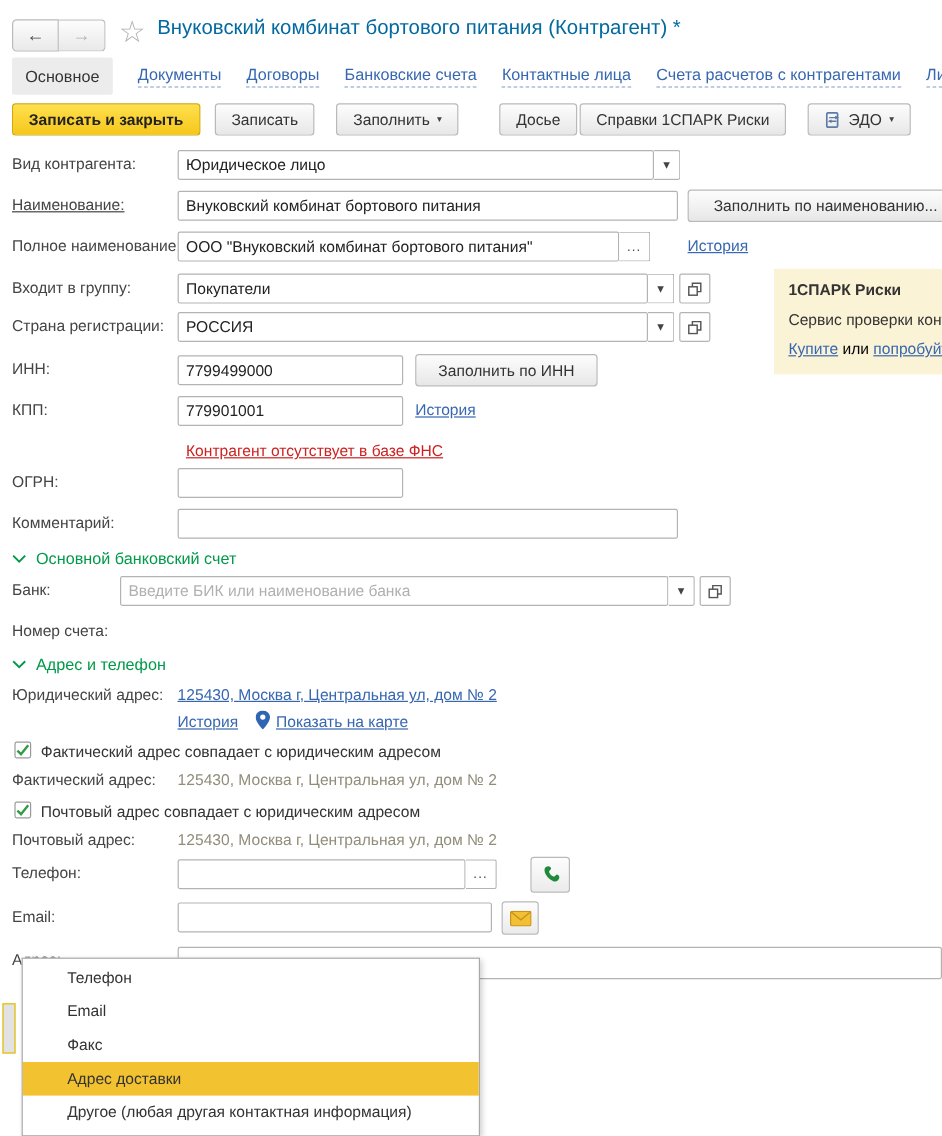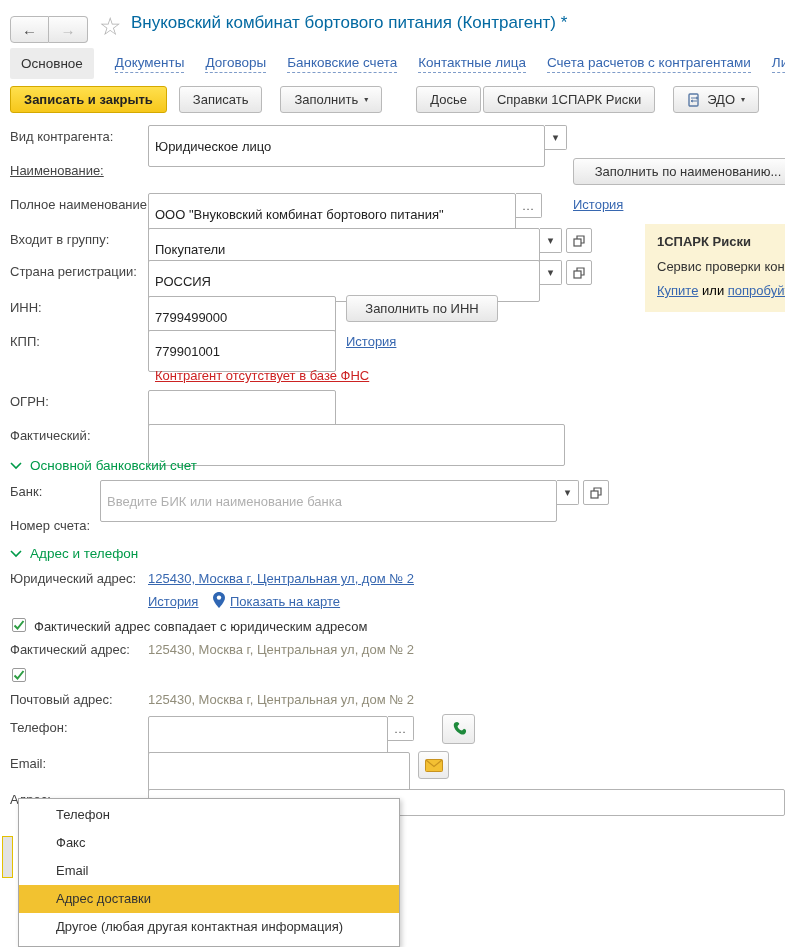--- a/index.html
+++ b/index.html
@@ -27,21 +27,21 @@
   .btn { height:27px; border:1px solid #b9b9b9; border-radius:3px; background:linear-gradient(#fdfdfd,#e7e7e7);
          color:#333; font-size:13px; padding:0 13px; cursor:pointer; display:inline-flex; align-items:center; gap:6px;
          font-family:"Liberation Sans", sans-serif; }
   .btn-yellow { background:linear-gradient(#ffe04d,#f6c71b); border:1px solid #d4a900; font-weight:bold; color:#222; }
   .caret { font-size:8px; color:#444; }
   .toolbar .sep12 { margin-left:12px; } .toolbar .sep18 { margin-left:18px; }
   .toolbar .sep34 { margin-left:34px; } .toolbar .sep14 { margin-left:2px; }
 
   
   .flabel { position:absolute; left:10px; font-size:13px; color:#444; white-space:nowrap; }
-  .finput { position:absolute; height:42px; border:1px solid #b3b3b3; border-radius:2px; font-size:13px; color:#222;
+  .finput { position:absolute; height:25px; border:1px solid #b3b3b3; border-radius:2px; font-size:13px; color:#222;
             padding:0 6px; font-family:"Liberation Sans", sans-serif; background:#fff; }
   .finput::placeholder { color:#b0b0b0; }
   .attachbtn { position:absolute; height:25px; border:1px solid #b3b3b3; background:#fff; font-size:11px; color:#444;
                cursor:pointer; display:flex; align-items:center; justify-content:center; }
   .combo { border-left:none; border-radius:0 2px 2px 0; width:22px; }
   .openbtn { border-radius:2px; width:26px; }
   .morebtn { border-left:none; border-radius:0 2px 2px 0; width:26px; letter-spacing:1px; }
   .link { font-size:13px; color:#3767b0; text-decoration:underline; cursor:pointer; white-space:nowrap; position:absolute; }
   .redlink { color:#cc2222; }
   .roval { position:absolute; font-size:13px; color:#918d7a; white-space:nowrap; }
@@ -118,20 +118,21 @@
 
   </div>
 
   <div class="flabel" style="top:129px;">Вид контрагента:</div>
   <input class="finput" style="left: 148px; top: 125px; width: 397px;" value="Юридическое лицо">
   <button class="attachbtn combo" style="left:545px; top:125px;">
       <span>▾</span>
     </button>
 
   <div class="flabel" style="top:163px;text-decoration:underline;">Наименование:</div>
+  <input class="finput" style="left: 148px; top: 159px; width: 417px;" value="Внуковский комбинат бортового питания">
   <button class="btn" style="position:absolute; left:573px; top:158px; width:230px; justify-content:center;">Заполнить по наименованию...</button>
 
   <div class="flabel" style="top:197px;">Полное наименование:</div>
   <input class="finput" style="left: 148px; top: 193px; width: 368px;" value="ООО &quot;Внуковский комбинат бортового питания&quot;">
   <button class="attachbtn morebtn" style="left:516px; top:193px;">...</button>
   <a class="link" style="left:573px; top:197px;">История</a>
 
   <div class="flabel" style="top:232px;">Входит в группу:</div>
   <input class="finput" style="left: 148px; top: 228px; width: 392px;" value="Покупатели">
   <button class="attachbtn combo" style="left:540px; top:228px;">
@@ -176,21 +177,21 @@
 
   <div class="flabel" style="top:334px;">КПП:</div>
   <input class="finput" style="left: 148px; top: 330px; width: 188px;" value="779901001">
   <a class="link" style="left:346px; top:334px;">История</a>
 
   <a class="link redlink" style="left:155px; top:368px;">Контрагент отсутствует в базе ФНС</a>
 
   <div class="flabel" style="top:394px;">ОГРН:</div>
   <input class="finput" style="left: 148px; top: 390px; width: 188px;" value="">
 
-  <div class="flabel" style="top:428px;">Фактический:</div>
+  <div class="flabel" style="top:428px;">Комментарий:</div>
   <input class="finput" style="left: 148px; top: 424px; width: 417px;" value="">
 
   <div class="section-head" style="top:458px;">
     <span>
         <svg width="12" height="8" viewBox="0 0 12 8">
           <path d="M1 1 L6 6 L11 1" fill="none" stroke="#009a49" stroke-width="1.6"></path>
         </svg>
       </span>
     <span>Основной банковский счет</span>
   </div>
@@ -240,20 +241,21 @@
   <div class="flabel" style="top:642px;">Фактический адрес:</div>
   <div class="roval" style="left:148px; top:642px;">125430, Москва г, Центральная ул, дом № 2</div>
 
   <span class="checkbox" style="left:12px; top:668px;">
     <span>
         <svg width="12" height="11" viewBox="0 0 12 11">
           <path d="M1.5 5.5 L4.5 8.5 L10.5 1" fill="none" stroke="#2e9e44" stroke-width="2"></path>
         </svg>
       </span>
   </span>
+  <div class="cblabel" style="left:34px; top:669px;">Почтовый адрес совпадает с юридическим адресом</div>
   <div class="flabel" style="top:692px;">Почтовый адрес:</div>
   <div class="roval" style="left:148px; top:692px;">125430, Москва г, Центральная ул, дом № 2</div>
 
   <div class="flabel" style="top:720px;">Телефон:</div>
   <input class="finput" style="left: 148px; top: 716px; width: 240px;" value="">
   <button class="attachbtn morebtn" style="left:388px; top:716px;">...</button>
   <button class="iconbtn" style="left:442px; top:714px; width:33px; height:30px;">
     <span>
       <svg width="16" height="16" viewBox="0 0 16 16">
           <path d="M4 1.5 C6.5 0 8 1.5 8.3 3 L6.6 5 C6.4 6.8 9.2 9.6 11 9.4 L13 7.7 C14.5 8 16 9.5 14.5 12 C13 14.5 10 14 6.5 11 C3 8 1.5 3 4 1.5 Z" fill="#1e8a3c"></path>
@@ -272,19 +274,19 @@
     </span>
   </button>
 
   <div class="flabel" style="top:792px;">Адрес:</div>
   <input class="finput" style="left: 148px; top: 789px; width: 637px; height: 27px;" value="">
 
   <div class="sliver"></div>
 
   <div class="menu">
     <div class="menu-item">Телефон</div>
+    <div class="menu-item">Email</div>
     <div class="menu-item">Факс</div>
-    <div class="menu-item">Email</div>
     <div class="menu-item hl">Адрес доставки</div>
     <div class="menu-item">Другое (любая другая контактная информация)</div>
   </div>
 
 </div>
 
 </body></html>

